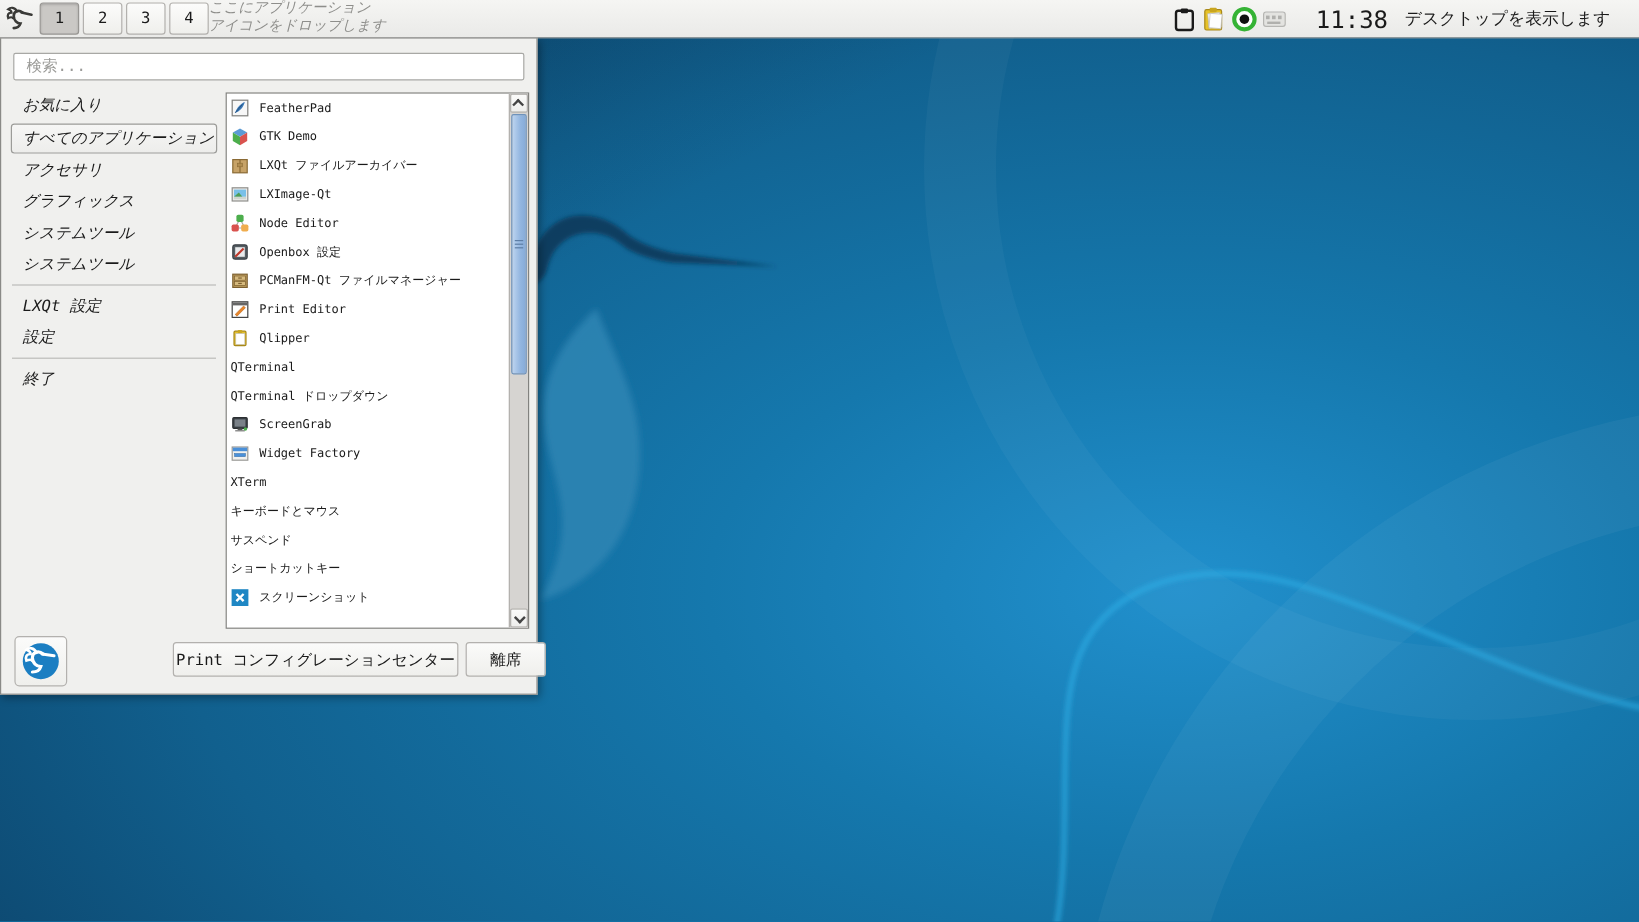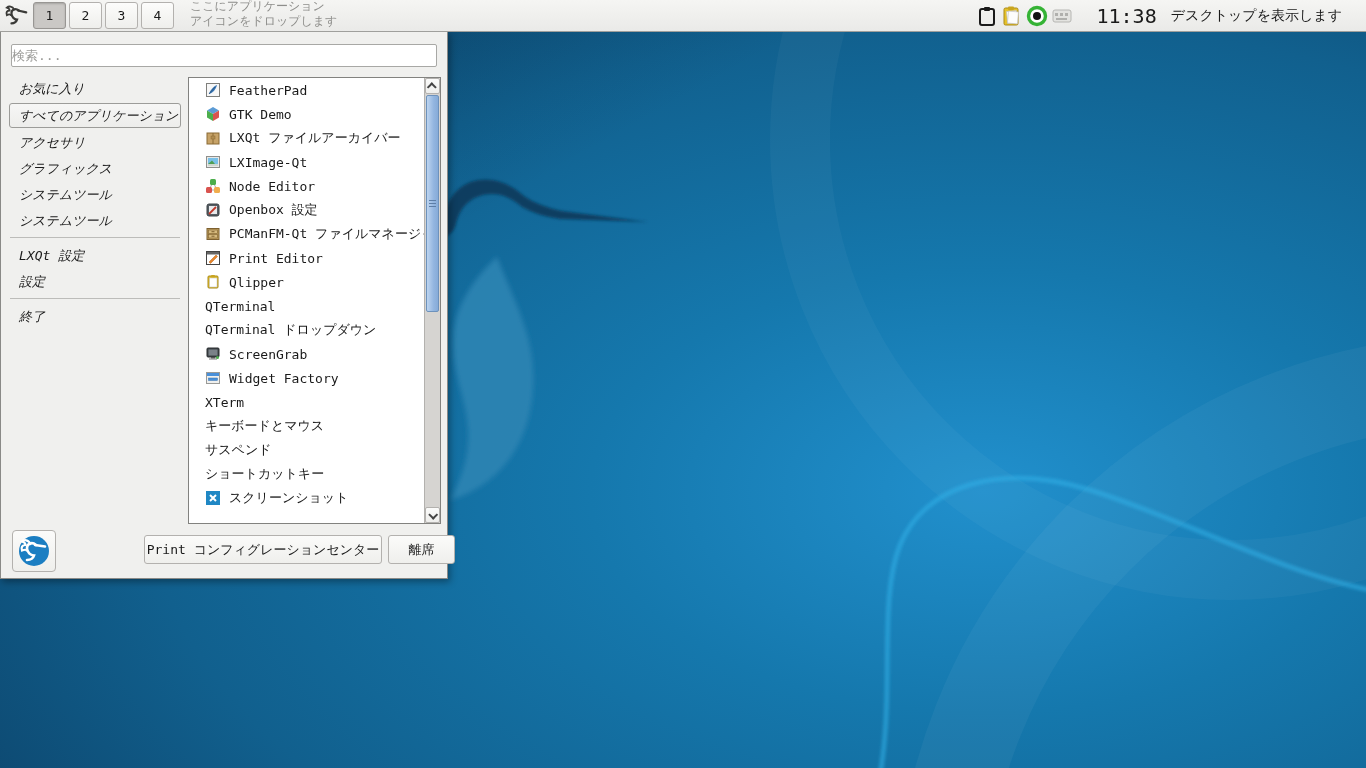--- a/index.html
+++ b/index.html
@@ -19,52 +19,52 @@
   }
   .menu-btn{width:28px;height:28px;margin-left:3px;display:flex;align-items:center;justify-content:center;cursor:default;}
   .ws-wrap{display:flex;gap:3px;margin-left:2px;}
   .ws-btn{
     width:31px;height:25px;border:1px solid #b3b1ae;border-radius:3px;
     background:linear-gradient(#fcfcfb,#efefec);
     display:flex;align-items:center;justify-content:center;
     font-size:13px;
   }
   .ws-btn.active{background:#cac8c5;border-color:#989693;box-shadow:inset 0 1px 2px rgba(0,0,0,.18);}
-  .task-hint{margin-left:16px;font-size:12px;line-height:15px;color:#8e8e8b;margin-top:-4px;white-space:nowrap;}
+  .task-hint{margin-left:0;font-size:12px;line-height:15px;color:#8e8e8b;margin-top:-4px;white-space:nowrap;font-style:italic;}
   .panel-spacer{flex:1;}
   .tray{display:flex;align-items:center;gap:3px;}
   .tray-icon{width:22px;height:22px;display:flex;align-items:center;justify-content:center;}
   .clock{font-size:20px;margin:0 14px 0 24px;}
   .show-desktop{font-size:14px;margin-right:24px;white-space:nowrap;}
   
   .menu-pop{
     position:absolute;left:0;top:31px;width:448px;height:548px;z-index:4;
     background:#f0f0ee;border:1px solid #8a8a87;box-sizing:border-box;
     box-shadow:2px 3px 7px rgba(0,0,0,.35);
   }
   .search{
     position:absolute;left:10px;top:12px;width:426px;height:23px;box-sizing:border-box;
     border:1px solid #a8a8a5;border-radius:2px;background:#fff;
-    font-family:inherit;font-size:13px;padding:0 0;color:#a21caf;outline:none;
+    font-family:inherit;font-size:13px;padding:0 10px;color:#a21caf;outline:none;
   }
   .search::placeholder{color:#9b9b98;}
   .sidebar{position:absolute;left:8px;top:45px;width:172px;font-style:italic;}
   .cat{
     height:21px;line-height:21px;padding:0 9px;margin-bottom:3px;
     font-size:13px;white-space:nowrap;border:1px solid transparent;border-radius:3px;
   }
   .cat.selected{border-color:#9c9c99;background:linear-gradient(#f6f6f5,#ededeb);height:23px;line-height:23px;}
   .side-sep{height:1px;background:#bcbcb9;margin:5px 1px 6px 1px;}
   
   .applist{
     position:absolute;left:187px;top:45px;width:253px;height:447px;box-sizing:border-box;
     background:#fff;border:1px solid #82827f;overflow:hidden;
   }
   .rows{position:absolute;left:0;top:0;right:16px;}
-  .app-row{height:24px;display:flex;align-items:center;padding-left:16px;font-size:13px;white-space:nowrap;}
+  .app-row{height:24px;display:flex;align-items:center;padding-left:3px;font-size:10px;white-space:nowrap;}
   .app-icon{width:16px;height:16px;margin-right:8px;flex:none;display:flex;}
   
   .sbar{position:absolute;top:0;right:0;width:16px;height:100%;background:#d6d4d1;border-left:1px solid #b3b1ae;box-sizing:border-box;}
   .sb-btn{position:absolute;left:0;width:15px;height:16px;background:linear-gradient(#fbfbfa,#eeeeec);border:1px solid #b3b1ae;border-radius:2px;box-sizing:border-box;display:flex;align-items:center;justify-content:center;}
   .sb-up{top:0;}
   .sb-down{bottom:0;}
   .chev{width:5px;height:5px;border-left:2px solid #444;border-top:2px solid #444;}
   .chev.up{transform:rotate(45deg) translateY(1px);}
   .chev.down{transform:rotate(225deg) translateY(1px);}
   .sb-thumb{

